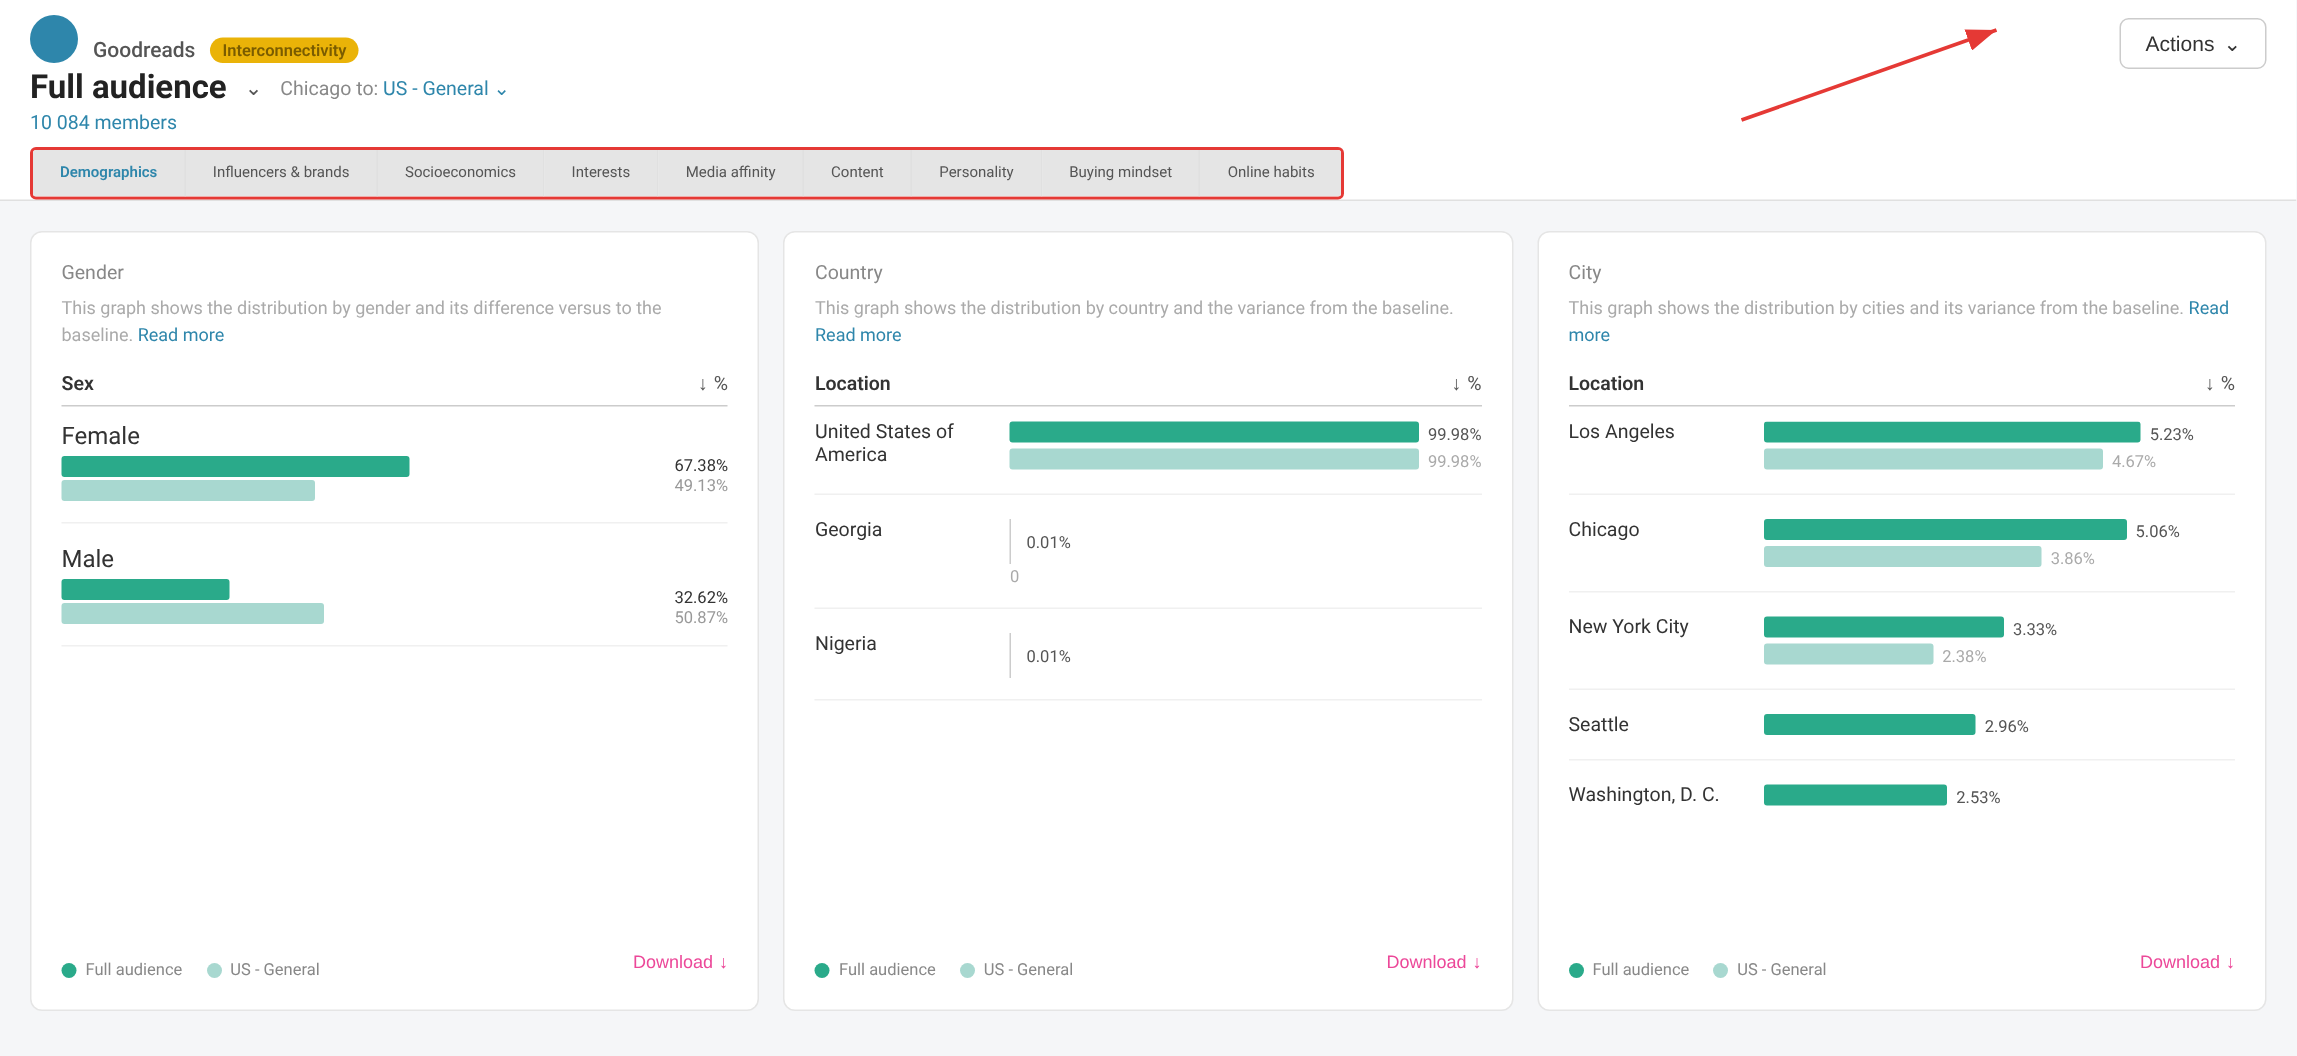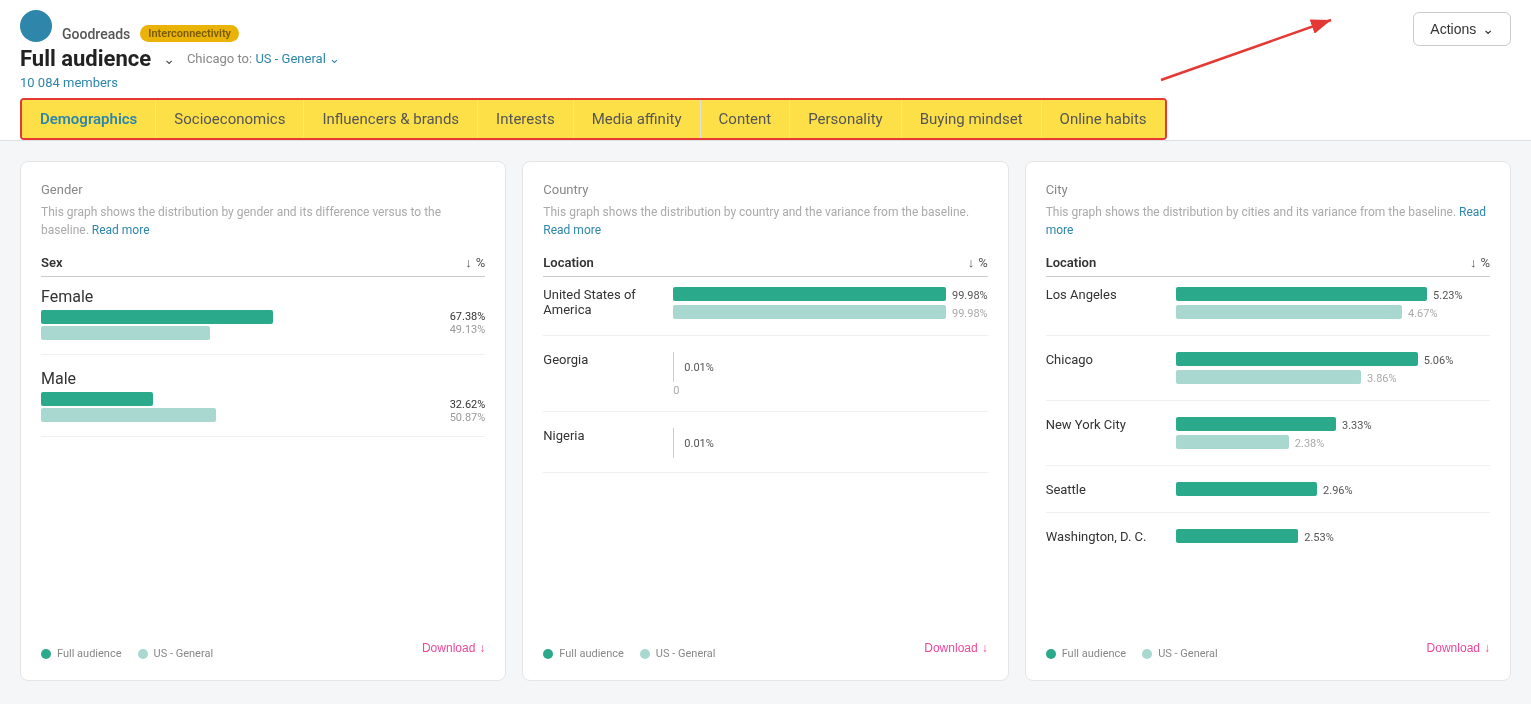--- a/index.html
+++ b/index.html
@@ -105,25 +105,25 @@
       border: 2px solid #e53935;
       border-radius: 4px;
       overflow: hidden;
       width: fit-content;
       margin-top: 4px;
     }
 
     .tab-item {
       padding: 10px 18px;
       cursor: pointer;
-      font-size: 15px;
+      font-size: 10px;
       color: #555;
       border-right: 1px solid #e0e0e0;
       white-space: nowrap;
-      background: #fde047;
+      background: #e5e5e5;
     }
 
     .tab-item:last-child {
       border-right: none;
     }
 
     .tab-item.active {
       color: #2e86ab;
       font-weight: 600;
     }
@@ -373,22 +373,22 @@
     <defs>
       <marker id="arrowhead" markerWidth="8" markerHeight="6" refX="8" refY="3" orient="auto">
         <polygon points="0 0, 8 3, 0 6" fill="#e53935"></polygon>
       </marker>
     </defs>
     <line x1="0" y1="70" x2="170" y2="10" stroke="#e53935" stroke-width="2.5" marker-end="url(#arrowhead)"></line>
   </svg>
 
   <nav class="tabs-nav">
     <div class="tab-item active">Demographics</div>
+    <div class="tab-item">Influencers &amp; brands</div>
     <div class="tab-item">Socioeconomics</div>
-    <div class="tab-item">Influencers &amp; brands</div>
     <div class="tab-item">Interests</div>
     <div class="tab-item">Media affinity</div>
     <div class="tab-item">Content</div>
     <div class="tab-item">Personality</div>
     <div class="tab-item">Buying mindset</div>
     <div class="tab-item">Online habits</div>
   </nav>
 </div>
 
 <div class="main-content">

